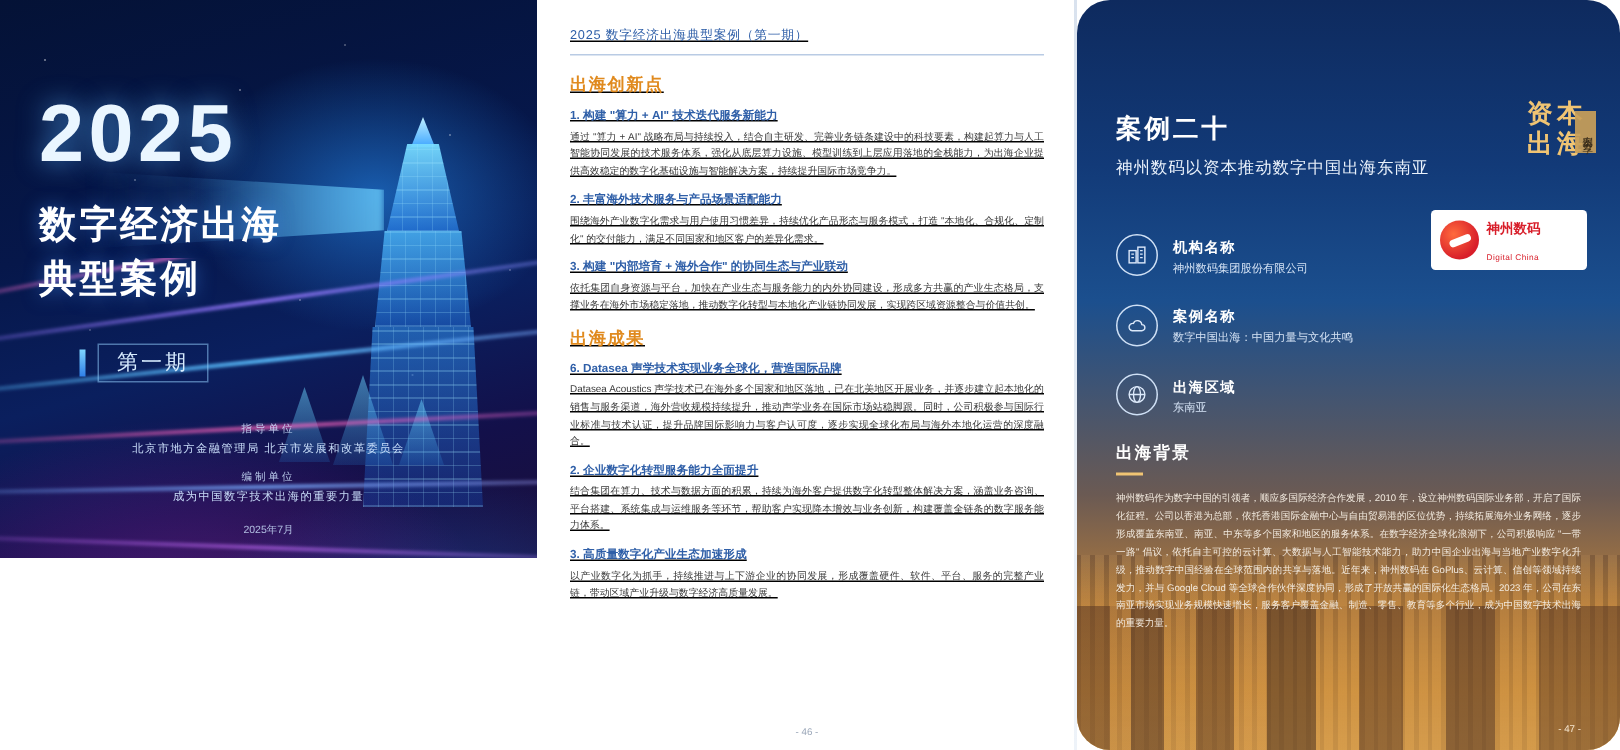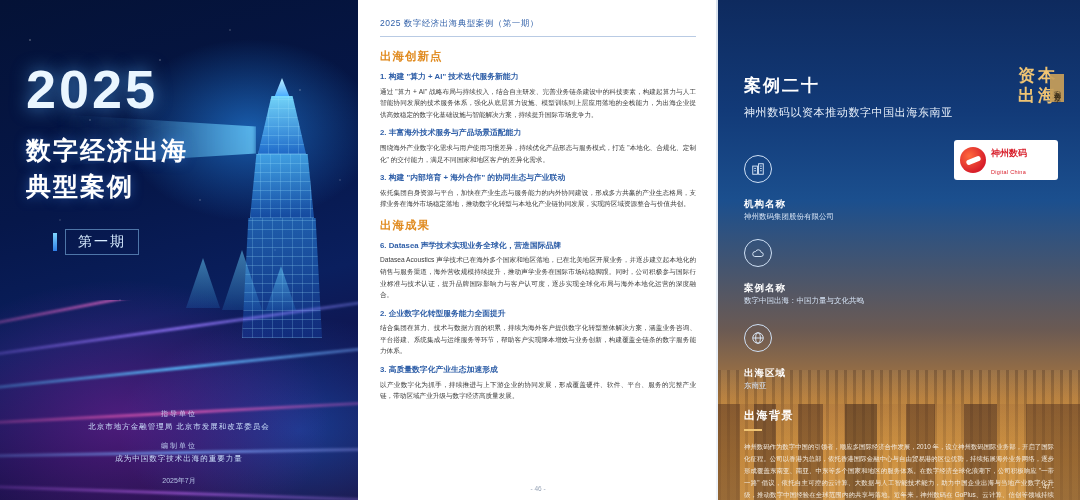--- a/index.html
+++ b/index.html
@@ -17,21 +17,21 @@
     position: relative;
     width: 1080px;
     height: 500px;
     display: flex;
   }
 
   
   .cover {
     position: relative;
     width: 358px;
-    height: 500px;
+    height: 372px;
     overflow: hidden;
     background: #030a2a;
     flex: 0 0 358px;
   }
   .cover-bg {
     position: absolute;
     inset: 0;
     background:
       radial-gradient(ellipse 180px 130px at 250px 130px, rgba(40,150,255,0.55), rgba(10,30,90,0) 70%),
       radial-gradient(ellipse 300px 200px at 120px 420px, rgba(150,40,180,0.45), rgba(10,20,70,0) 70%),
@@ -201,20 +201,21 @@
   
   .textpage {
     position: relative;
     width: 360px;
     height: 500px;
     background: #ffffff;
     flex: 0 0 360px;
     padding: 18px 22px 0 22px;
     box-sizing: border-box;
     overflow: hidden;
+    text-decoration: underline;
   }
   .tp-header {
     font-size: 8.5px;
     color: #2f5fa8;
     letter-spacing: 0.5px;
     padding-bottom: 6px;
     border-bottom: 1px solid #b9cbe4;
     margin-bottom: 12px;
   }
   .tp-h2 {
@@ -254,20 +255,21 @@
   }
 
   
   .casepage {
     position: relative;
     width: 362px;
     height: 500px;
     flex: 0 0 362px;
     overflow: hidden;
     background: linear-gradient(180deg, #0e2a5e 0%, #123a78 22%, #1b4f8e 40%, #6b5a53 66%, #b07a3c 80%, #d99a3f 92%, #e8b35a 100%);
+    border-radius: 22px;
   }
   .cp-cityscape {
     position: absolute;
     left: 0; right: 0; bottom: 0;
     height: 130px;
     background:
       linear-gradient(180deg, rgba(200,130,60,0.0), rgba(225,160,70,0.55)),
       repeating-linear-gradient(90deg, rgba(60,40,30,0.25) 0 3px, rgba(255,200,120,0.08) 3px 9px);
     opacity: 0.9;
   }
@@ -363,24 +365,23 @@
     transform: rotate(-22deg);
   }
   .cp-logo .ltext .cn { font-size: 9px; color: #d81e2a; font-weight: bold; line-height: 1.1; }
   .cp-logo .ltext .en { font-size: 5.5px; color: #d81e2a; letter-spacing: 0.3px; }
 
   .cp-fields {
     margin-top: 34px;
   }
   .cp-field {
     display: flex;
-    align-items: flex-start;
+    align-items: flex-end;
     gap: 10px;
     margin-bottom: 17px;
-    flex-direction: column;
   }
   .cp-ficon {
     width: 26px; height: 26px;
     flex: 0 0 26px;
     border: 1.3px solid #cfe0f5;
     border-radius: 50%;
     display: flex;
     align-items: center;
     justify-content: center;
     color: #dce9fa;

